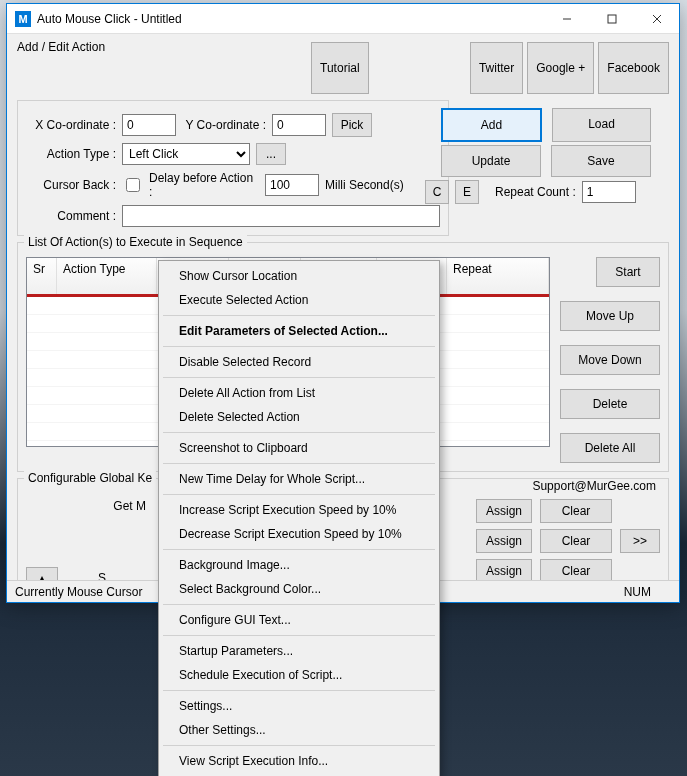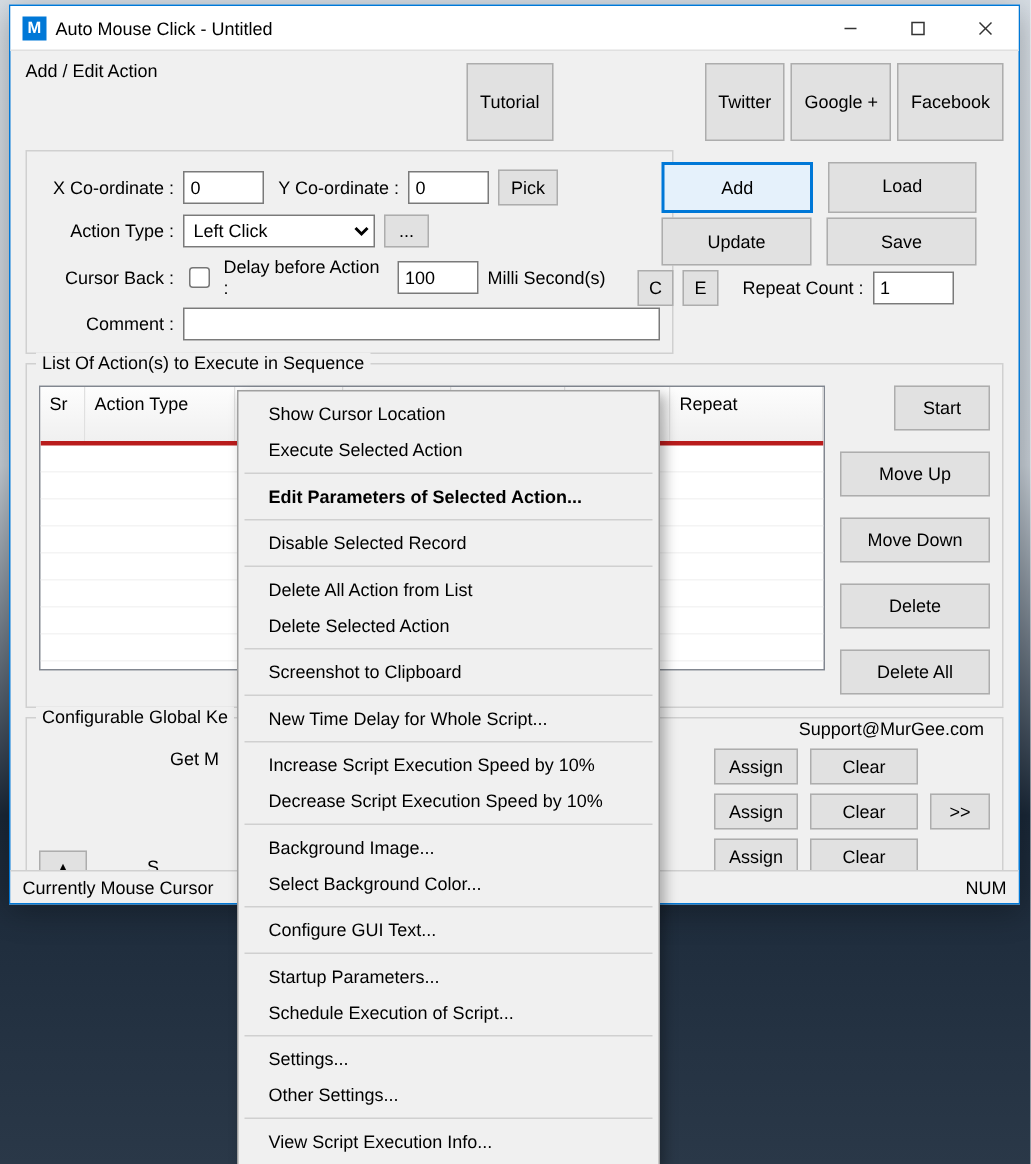--- a/index.html
+++ b/index.html
@@ -32,21 +32,21 @@
   .thead { display: flex; background: #fff; border-bottom: 3px solid #b91c1c; }
   .th { border-right: 1px solid #e0e0e0; padding: 4px 6px; font-weight: normal; background: linear-gradient(#fdfdfd,#f0f0f0); }
   .tbody-rows { }
   .tbody-rows .tr { display:flex; height:18px; border-bottom: 1px solid #f4f4f4; }
   .ce-btns { display:flex; gap:6px; }
   .config-section { position: relative; }
   .support-text { position: absolute; right: 12px; top: 0px; }
   .config-row { display:flex; align-items:center; gap:8px; margin:6px 0; justify-content:flex-end; }
   .updown { width:32px; height:22px; border:1px solid #adadad; background:#e1e1e1; display:flex; align-items:center; justify-content:center; }
   .statusbar { position:absolute; bottom:0; left:0; right:0; height:22px; background:#f0f0f0; border-top:1px solid #d0d0d0; display:flex; align-items:center; padding:0 8px; }
-  .statusbar .right { margin-left:auto; }
+  .statusbar .right { margin-left:auto; margin-right: 20px; }
   .context-menu { position:absolute; left:158px; top:260px; width:282px; background:#f0f0f0; border:1px solid #a0a0a0; box-shadow: 3px 3px 8px rgba(0,0,0,0.3); padding: 3px 2px; z-index: 100; }
   .context-menu .mi { padding: 5px 14px 5px 18px; cursor: default; white-space: nowrap; }
   .context-menu .mi.bold { font-weight: bold; }
   .context-menu .sep { height:1px; background:#d0d0d0; margin:3px 2px; }
 </style>
 </head>
 <body>
 
 <div class="window">
   <div class="titlebar">

